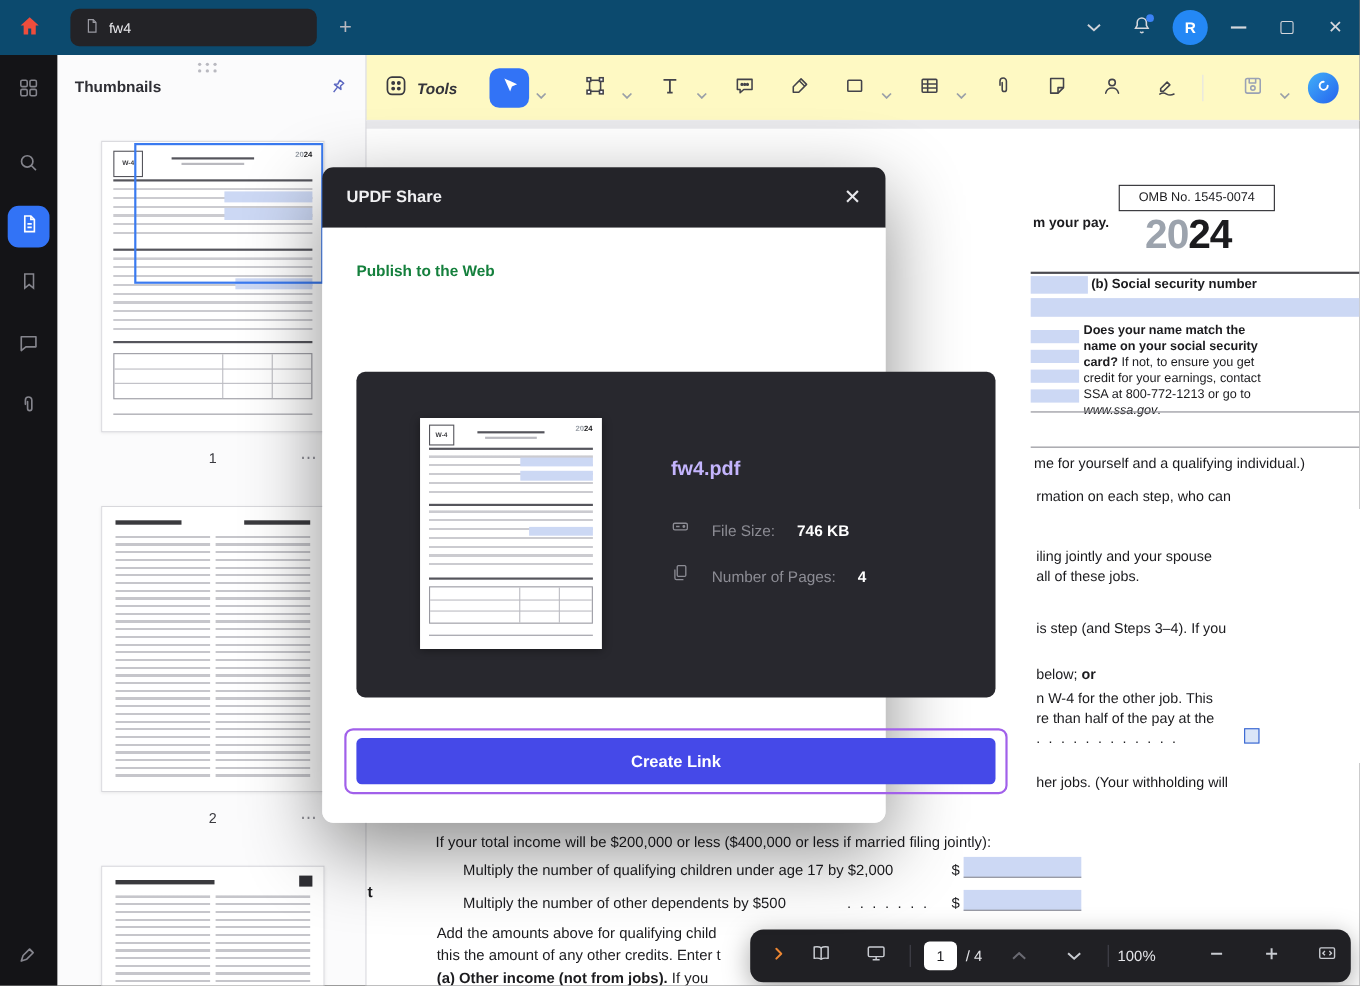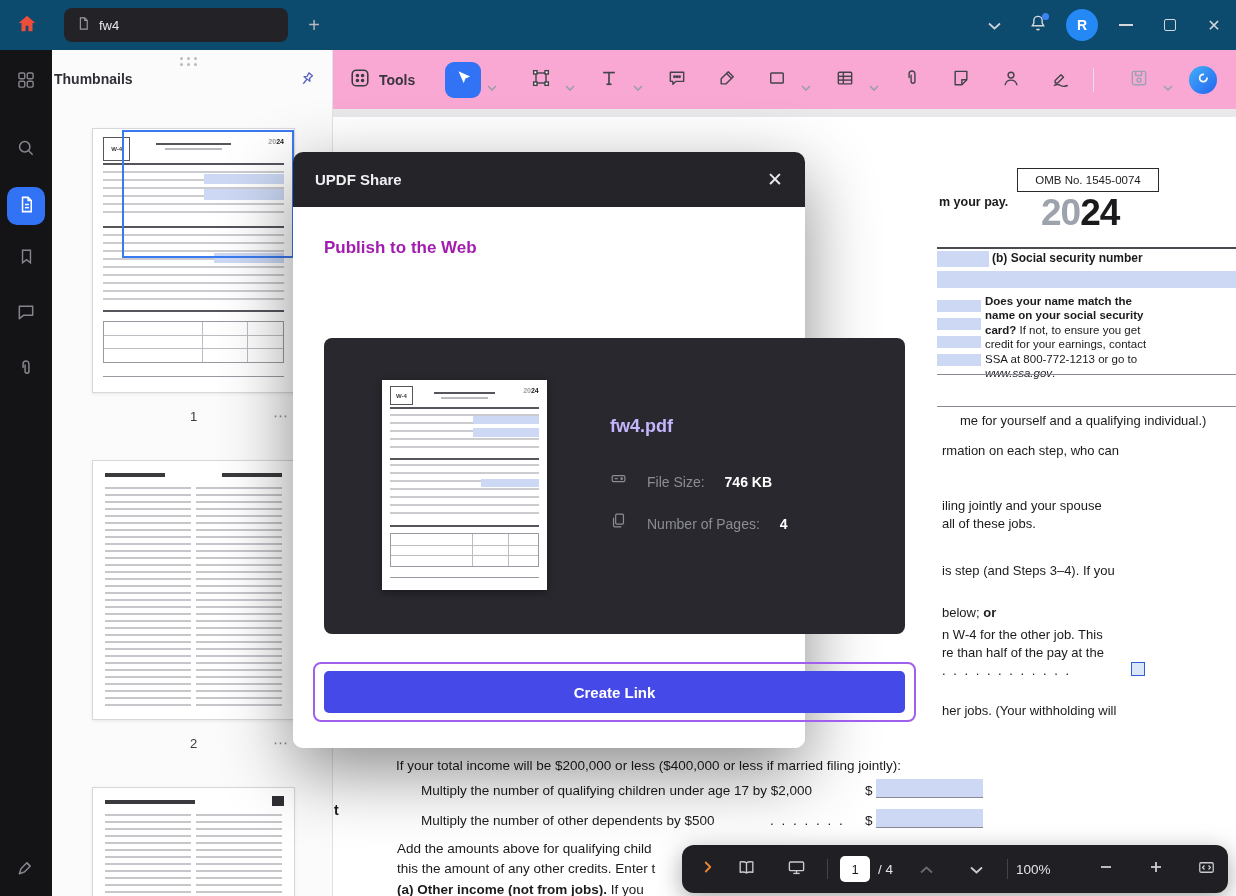--- a/index.html
+++ b/index.html
@@ -22,21 +22,21 @@
 
   
   .sidebar { position:absolute; top:50px; left:0; width:52px; height:846px; background:#141417; z-index:25; }
   .sb-item { position:absolute; left:7px; width:38px; height:38px; display:flex; align-items:center; justify-content:center; color:#85858d; cursor:pointer; border-radius:10px; }
   .sb-item.active { background:#3273f6; color:#fff; }
 
   
   .thumb-panel { position:absolute; top:50px; left:52px; width:281px; height:846px; background:#fbfbfc; border-right:1px solid #e2e2e6; z-index:5; overflow:hidden; }
   .drag-dots { position:absolute; top:7px; left:128px; display:grid; grid-template-columns:repeat(3,4px); gap:3px; cursor:grab; }
   .drag-dots i { width:3px; height:3px; border-radius:50%; background:#b9b9c0; }
-  .tp-header { position:absolute; top:20px; left:2px; right:16px; display:flex; align-items:center; justify-content:space-between;text-align:center; }
+  .tp-header { position:absolute; top:20px; left:16px; right:16px; display:flex; align-items:center; justify-content:space-between;text-align:center; }
   .tp-title { font-size:14px; font-weight:bold; color:#2f2f35; }
   .pin-btn { cursor:pointer; display:flex; }
   .thumb-card { position:absolute; left:40px; width:203px; background:#fff; border:1px solid #d8d8dc; box-shadow:0 1px 3px rgba(0,0,0,.08); cursor:pointer; overflow:hidden; }
   .viewport-rect { position:absolute; top:1px; left:29px; right:0; height:128px; border:2px solid #3a7af0; }
   .page-label-row { position:absolute; left:40px; width:203px; display:flex; align-items:center; justify-content:center; }
   .page-label { font-size:13px; color:#3a3a40; }
   .more-btn { position:absolute; right:-12px; top:-2px; color:#8a8a92; font-size:15px; letter-spacing:1px; cursor:pointer; }
 
   
   .w4mini { position:relative; width:100%; height:100%; background:#fff; }
@@ -55,21 +55,21 @@
 
   
   .textpage { position:relative; width:100%; height:100%; background:#fff; padding:10px; }
   .tp-col { position:absolute; top:26px; bottom:12px; width:86px; background:repeating-linear-gradient(to bottom,#c6c6cb 0 2px, transparent 2px 7px); }
   .tp-col.left { left:12px; } .tp-col.right { right:12px; }
   .tp-headbar { position:absolute; top:12px; height:4px; width:60px; background:#3a3a3e; }
   .tp-headbar.right { right:12px; } .tp-headbar.left { left:12px; }
 
   
   .content { position:absolute; top:50px; left:333px; width:903px; height:846px; background:#fff; z-index:4; }
-  .toolbar { position:absolute; top:0; left:0; width:903px; height:60px; background:#f9a8d4; border-bottom:1px solid #ebebee; z-index:6; }
+  .toolbar { position:absolute; top:0; left:0; width:903px; height:60px; background:#fef9c3; border-bottom:1px solid #ebebee; z-index:6;font-style:italic; }
   .tools-group { position:absolute; left:16px; top:12px; height:36px; display:flex; align-items:center; gap:8px; cursor:pointer; color:#3a3a40; }
   .tools-label { font-size:14px; font-weight:bold; color:#35353b; }
   .tool-tile { position:absolute; top:12px; width:36px; height:36px; border-radius:9px; display:flex; align-items:center; justify-content:center; cursor:pointer; color:#43434a; }
   .tool-tile.selected { background:#3273f6; color:#fff; }
   .tb-chev { position:absolute; top:27px; cursor:pointer; }
   .tb-divider { position:absolute; top:18px; width:1px; height:24px; background:#e3e3e8; }
   .ai-circle { position:absolute; top:16px; width:28px; height:28px; border-radius:50%; background:linear-gradient(135deg,#41b0f8,#2563ef); display:flex; align-items:center; justify-content:center; cursor:pointer; }
 
   
   .pdf-area { position:absolute; top:60px; left:0; width:903px; height:786px; background:#e9e9ec; overflow:hidden; color:#1b1b1e; }
@@ -85,21 +85,21 @@
   .blue-checkbox { position:absolute; width:14px; height:14px; border:1.5px solid #2f5fd0; background:#dbe6f8; cursor:pointer; }
   .field-blue { position:absolute; background:#ccd8f4; cursor:text; }
   .dots { color:#1b1b1e; letter-spacing:2px; }
 
   
   .modal { position:absolute; left:293px; top:152px; width:512px; height:596px; border-radius:10px; box-shadow:0 24px 70px rgba(0,0,0,.45); z-index:40; }
   .modal-header { position:absolute; top:0; left:0; right:0; height:55px; background:#242429; border-radius:10px 10px 0 0; display:flex; align-items:center; justify-content:space-between; padding:0 22px; }
   .modal-title { color:#f0f0f2; font-size:15px; font-weight:bold; }
   .modal-close { color:#e8e8ec; font-size:19px; cursor:pointer; line-height:1; }
   .modal-body { position:absolute; top:55px; left:0; right:0; bottom:0; background:#fff; border-radius:0 0 10px 10px; }
-  .modal-heading { position:absolute; left:31px; top:31px; font-size:17px; font-weight:bold; color:#a21caf; }
+  .modal-heading { position:absolute; left:31px; top:31px; font-size:14px; font-weight:bold; color:#15803d; }
   .modal-desc { position:absolute; left:31px; top:66px; width:578px; font-size:13.5px; line-height:1.5; color:#9aa0a8; }
   .file-card { position:absolute; left:31px; top:131px; width:581px; height:296px; background:#28282e; border-radius:8px; }
   .card-thumb { position:absolute; left:58px; top:42px; width:165px; height:210px; background:#fff; box-shadow:0 2px 8px rgba(0,0,0,.4); }
   .card-name { position:absolute; left:286px; top:78px; color:#c4b5fd; font-size:18px; font-weight:bold; }
   .card-row { position:absolute; left:286px; display:flex; align-items:flex-end; gap:20px; font-size:14px; }
   .card-row .lbl { color:#8c8c94; }
   .card-row .val { color:#fff; font-weight:bold; }
   .create-outer { position:absolute; left:20px; top:455px; width:603px; height:60px; border:2px solid #a160ea; border-radius:8px; display:flex; align-items:center; justify-content:center; }
   .create-btn { width:581px; height:42px; background:#4549e8; border:none; border-radius:5px; color:#fff; font-size:15px; font-weight:bold; font-family:"Liberation Sans",sans-serif; cursor:pointer; }
 
@@ -485,21 +485,21 @@
       </div>
 
       <div class="bluebar" style="left:604px; top:190px; width:44px; height:12px;"></div>
       <div class="bluebar" style="left:604px; top:208px; width:44px; height:12px;"></div>
       <div class="bluebar" style="left:604px; top:226px; width:44px; height:12px;"></div>
       <div class="bluebar" style="left:604px; top:244px; width:44px; height:12px;"></div>
 
       <div class="fline" style="left:604px; top:264px; width:299px; height:1px; background:#8a8a92;"></div>
       <div class="fline" style="left:604px; top:296px; width:299px; height:1px; background:#8a8a92;"></div>
 
-      <span class="frag" style="left:607px; top:303px;margin-left:20px;">me for yourself and a qualifying individual.)</span>
+      <span class="frag" style="left:607px; top:303px;">me for yourself and a qualifying individual.)</span>
       <span class="frag" style="left:609px; top:333px;">rmation on each step, who can</span>
       <span class="frag" style="left:609px; top:388px;">iling jointly and your spouse</span>
       <span class="frag" style="left:609px; top:406px;">all of these jobs.</span>
       <span class="frag" style="left:609px; top:453px;">is step (and Steps 3–4). If you</span>
       <span class="frag" style="left:609px; top:495px;"><span>below; </span><b>or</b></span>
       <span class="frag" style="left:609px; top:517px;">n W-4 for the other job. This</span>
       <span class="frag" style="left:609px; top:535px;">re than half of the pay at the</span>
       <span class="frag dots" style="left:609px; top:553px;">.  .  .  .  .  .  .  .  .  .  .  .</span>
       <div class="blue-checkbox" style="left:798px; top:552px;"></div>
       <span class="frag" style="left:609px; top:593px;">her jobs. (Your withholding will</span>

